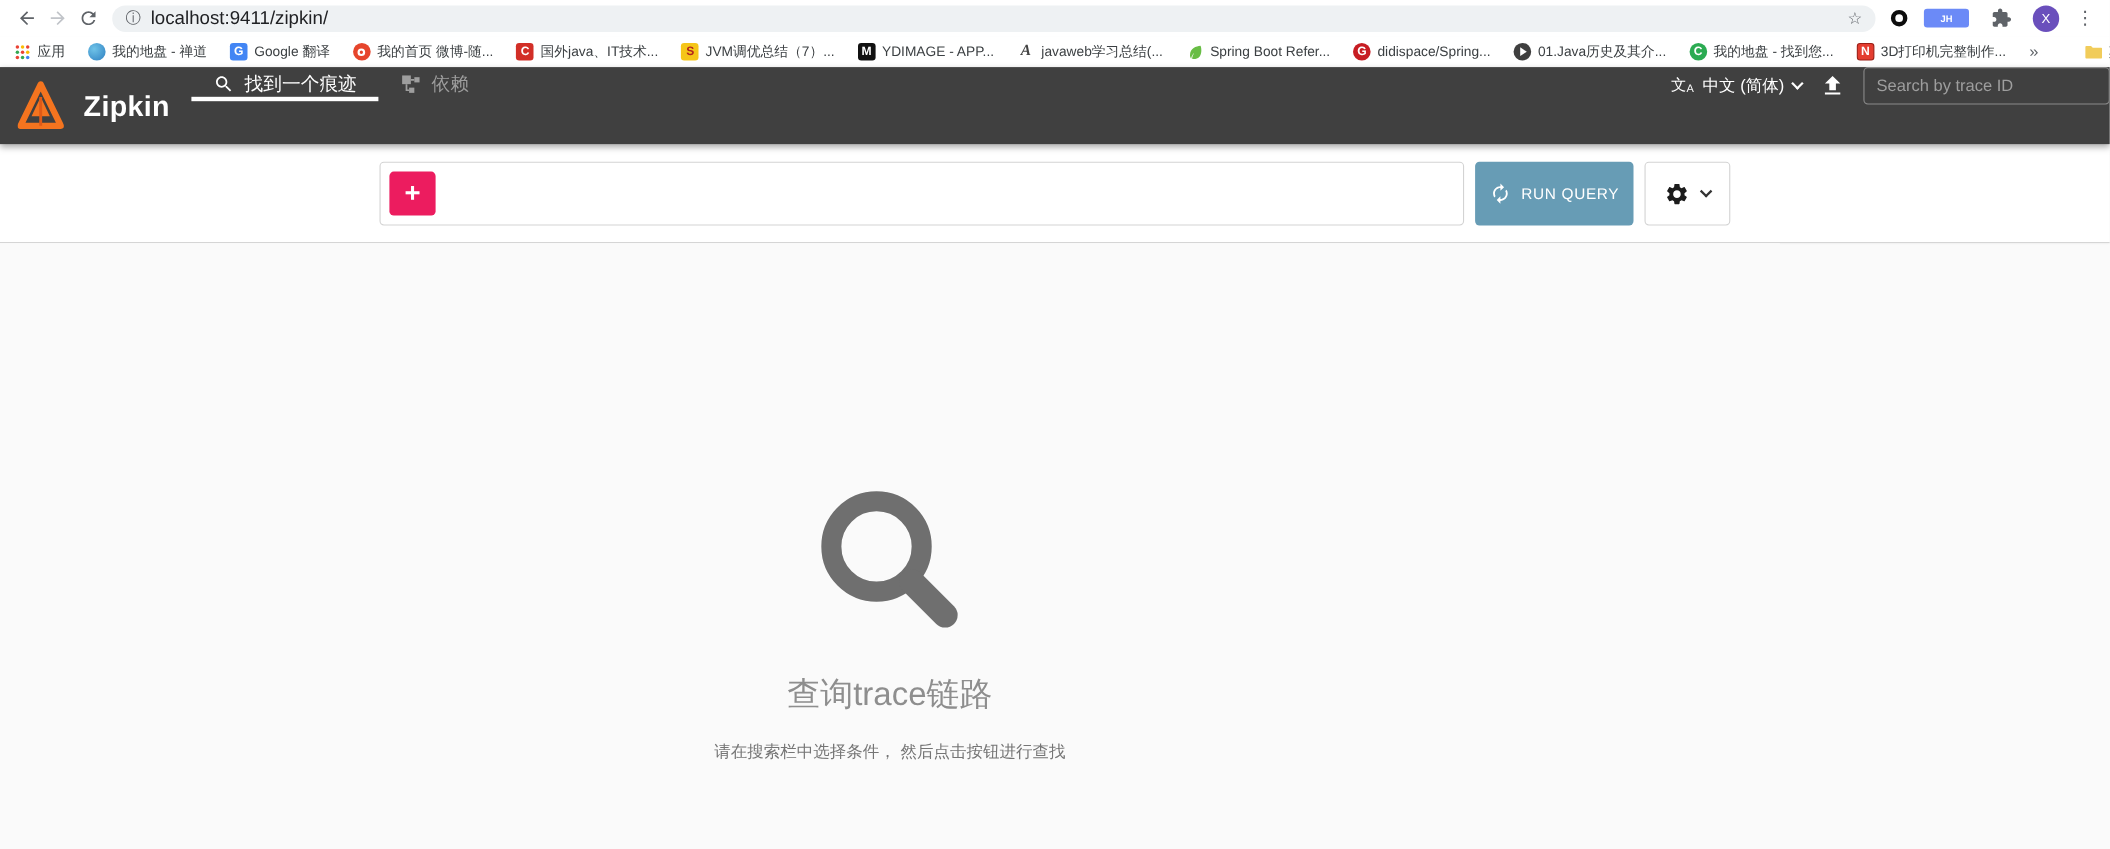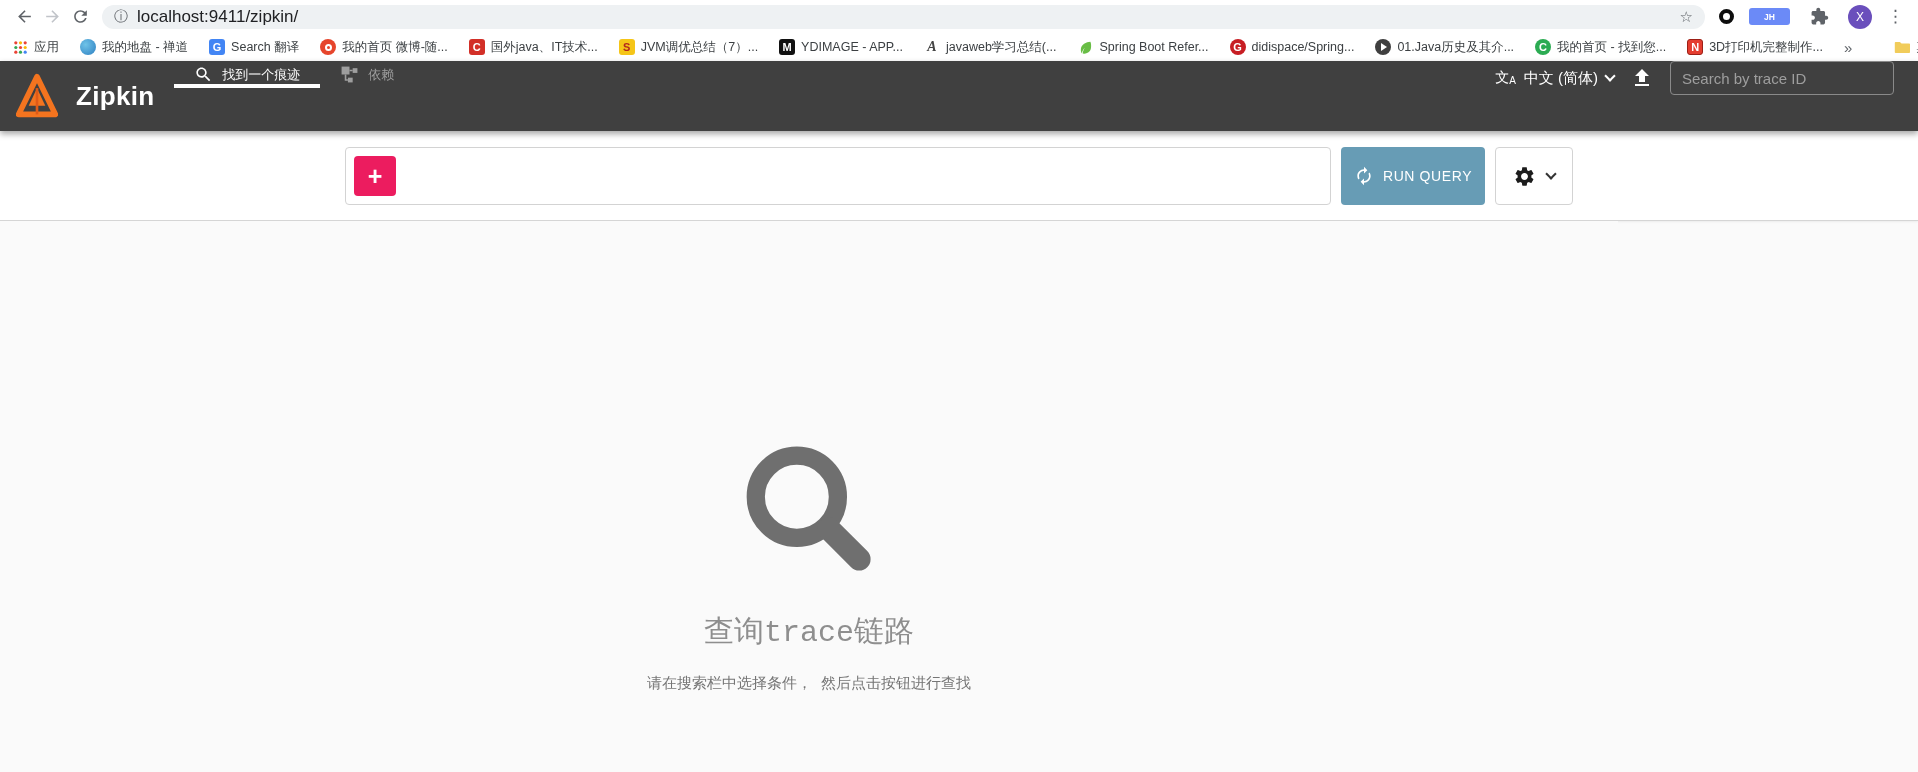--- a/index.html
+++ b/index.html
@@ -36,24 +36,24 @@
   .tri-right { width:0; height:0; border-left:6px solid #fff; border-top:4px solid transparent; border-bottom:4px solid transparent; margin-left:2px; }
   .bm-overflow { margin-left:auto; color:#5f6368; font-size:15px; }
   .bm-divider { width:1px; height:18px; background:#c7cacd; }
 
   
   .zk-nav { position:absolute; top:61px; left:0; width:1918px; height:70px; background:#404040;
             display:flex; align-items:flex-start; box-shadow:0 3px 6px rgba(0,0,0,.35); z-index:5; }
   .zk-logo { margin:auto 0 auto 16px; flex:none; display:flex; }
   .zk-brand { color:#fff; font-size:26px; font-weight:bold; margin:auto 0 auto 18px; letter-spacing:.3px; }
   .zk-tabs { display:flex; margin-left:20px; align-items:stretch; }
-  .zk-tab { display:flex; align-items:center; gap:9px; padding:0 20px; font-size:13px; color:#9e9e9e; cursor:pointer; }
+  .zk-tab { display:flex; align-items:center; gap:9px; padding:0 20px; font-size:17px; color:#9e9e9e; cursor:pointer; }
   .zk-tab.active { color:#fff; border-bottom:4px solid #fff; padding-top:4px; }
   .zk-tab svg { flex:none; }
-  .zk-right { margin-left:auto; display:flex; align-items:center; gap:16px; padding-right:24px; }
+  .zk-right { margin-left:auto; display:flex; align-items:center; gap:16px; }
   .zk-lang { display:flex; align-items:center; gap:8px; color:#fff; font-size:15px; cursor:pointer; }
   .trans-ico { color:#fff; font-size:14px; }
   .trans-ico .small-a { font-size:10px; vertical-align:-2px; }
   .chev { width:8px; height:8px; border-right:2px solid #fff; border-bottom:2px solid #fff;
           transform:rotate(45deg); margin-top:-4px; }
   .chev.dark { border-color:#333; }
   .trace-input { width:224px; height:34px; background:transparent; border:1px solid #8a8a8a; border-radius:4px;
                  color:#e0e0e0; font-size:15px; padding:0 11px; font-family:"Liberation Sans",sans-serif; }
   .trace-input::placeholder { color:#9e9e9e; }
 
@@ -66,21 +66,21 @@
   .add-btn { width:42px; height:40px; background:#ec1c5f; border:none; border-radius:4px; color:#fff;
              font-size:25px; font-weight:bold; display:flex; align-items:center; justify-content:center; cursor:pointer; }
   .run-btn { width:144px; height:58px; background:#679cb5; border:none; border-radius:4px; color:#fff;
              font-size:14px; letter-spacing:.6px; display:flex; align-items:center; justify-content:center;
              gap:9px; cursor:pointer; font-family:"Liberation Sans",sans-serif; }
   .settings-btn { width:78px; height:58px; background:#fff; border:1px solid #d3d3d3; border-radius:4px;
                   display:flex; align-items:center; justify-content:center; gap:11px; cursor:pointer; }
 
   
   .main-area { position:absolute; top:221px; left:0; width:1618px; height:551px; background:#fafafa;
-               display:flex; flex-direction:column; align-items:center; padding-top:218px;font-family:Liberation Mono, monospace; }
+               display:flex; flex-direction:column; align-items:center; padding-top:218px; }
   .empty-title { font-size:30px; color:#8e8e8e; margin-top:26px; }
   .empty-sub { font-size:15px; color:#757575; margin-top:22px; }
 </style>
 </head>
 <body>
 
 <div class="toolbar">
   <span class="nav-ico">
     <svg viewBox="0 0 24 24">
         <path fill="#5f6368" d="M20 11H7.83l5.59-5.59L12 4l-8 8 8 8 1.41-1.41L7.83 13H20v-2z"></path>
@@ -131,21 +131,21 @@
       </svg>
     </span>
     <span class="bm-label">应用</span>
   </div>
   <div class="bm">
     <span class="bmicon round" style="background:radial-gradient(circle at 35% 35%, #6fc3e8, #2d7fc1)"></span>
     <span class="bm-label">我的地盘 - 禅道</span>
   </div>
   <div class="bm">
     <span class="bmicon" style="background:#4285f4">G</span>
-    <span class="bm-label">Search 翻译</span>
+    <span class="bm-label">Google 翻译</span>
   </div>
   <div class="bm">
     <span class="bmicon round" style="background:#e6452c; position:relative">
       <span style="width:7px;height:7px;border:2px solid #fff;border-radius:50%;display:block"></span>
     </span>
     <span class="bm-label">我的首页 微博-随...</span>
   </div>
   <div class="bm">
     <span class="bmicon" style="background:#d22f27">C</span>
     <span class="bm-label">国外java、IT技术...</span>
@@ -175,21 +175,21 @@
     <span class="bm-label">didispace/Spring...</span>
   </div>
   <div class="bm">
     <span class="bmicon round" style="background:#3f3f3f">
       <span class="tri-right"></span>
     </span>
     <span class="bm-label">01.Java历史及其介...</span>
   </div>
   <div class="bm">
     <span class="bmicon round" style="background:#2bab52">C</span>
-    <span class="bm-label">我的首页 - 找到您...</span>
+    <span class="bm-label">我的地盘 - 找到您...</span>
   </div>
   <div class="bm">
     <span class="bmicon" style="background:#e43d30; border:1px solid #9c1f16">N</span>
     <span class="bm-label">3D打印机完整制作...</span>
   </div>
   <span class="bm-overflow">»</span>
   <span class="bm-divider"></span>
   <div class="bm">
     <span class="bmicon" style="background:transparent">
       <svg viewBox="0 0 20 16" width="16" height="13">

